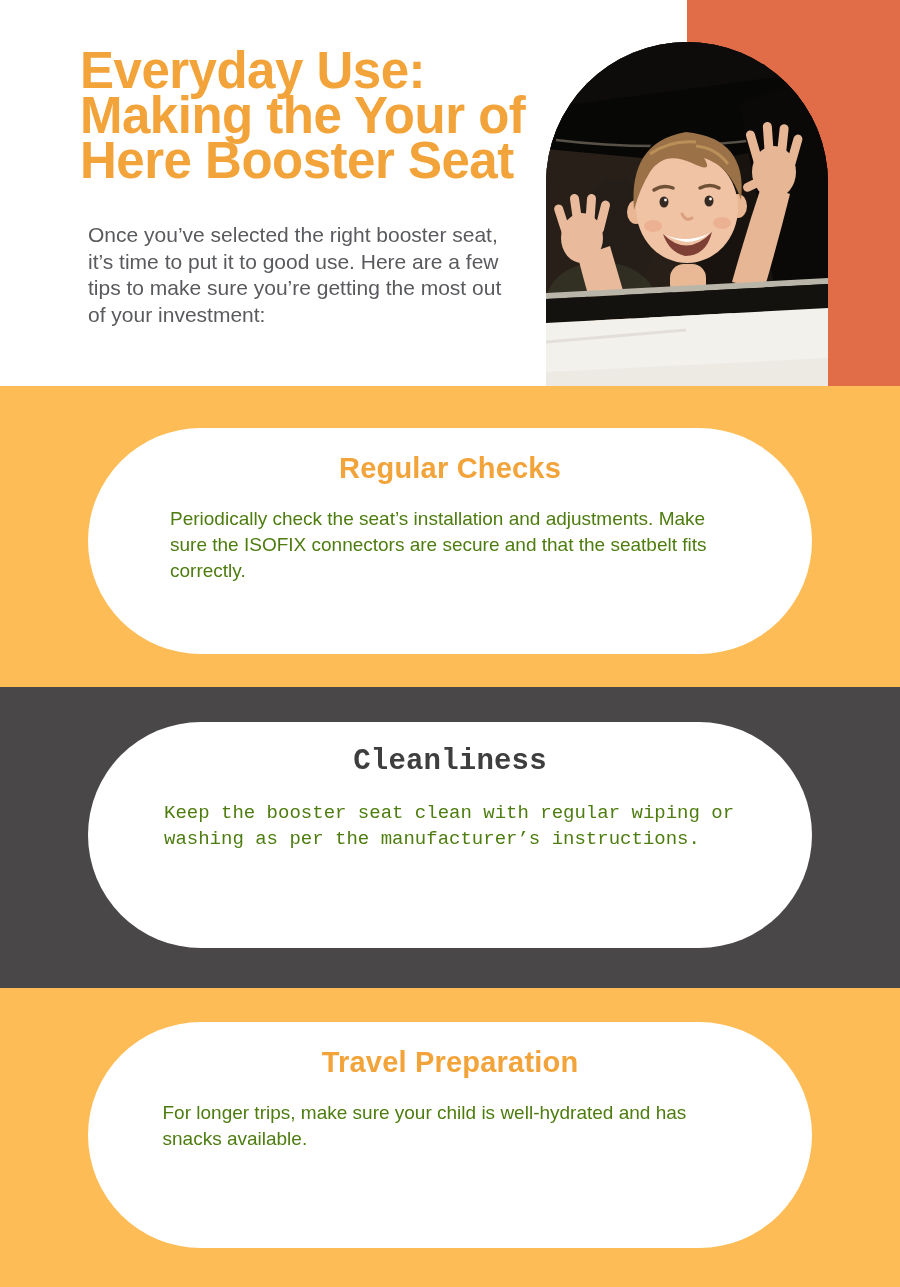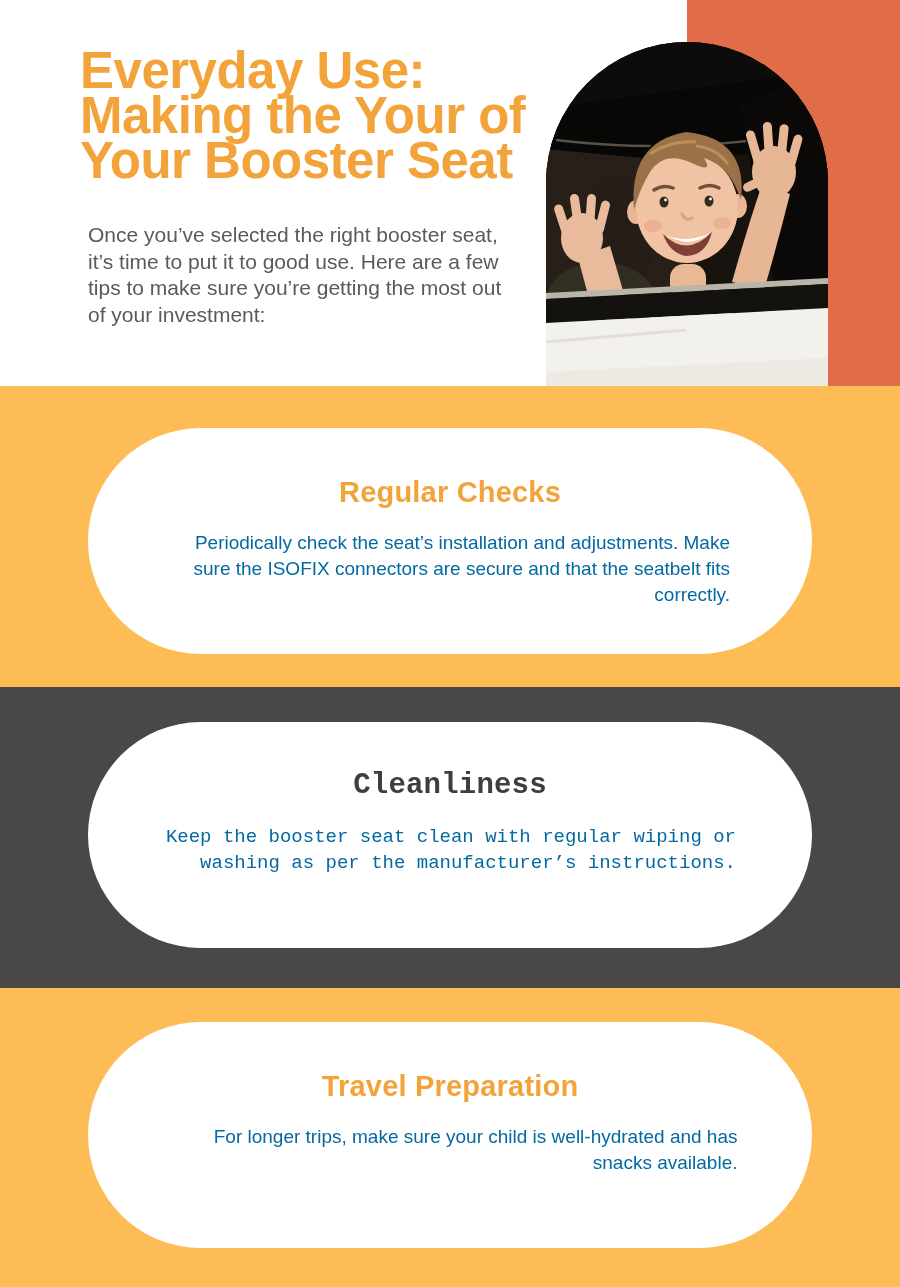--- a/index.html
+++ b/index.html
@@ -34,30 +34,30 @@
   
   .band{position:relative;width:900px;display:flex;justify-content:center;}
   .band-yellow{background:#FDBC55;}
   .band-dark{background:#494747;}
   .band-1{height:301px;padding-top:42px;box-sizing:border-box;}
   .band-2{height:301px;padding-top:35px;box-sizing:border-box;font-family:Liberation Mono, monospace;}
   .band-3{height:299px;padding-top:34px;box-sizing:border-box;}
   .card{
     width:724px;height:226px;background:#ffffff;border-radius:115px;
     display:flex;flex-direction:column;align-items:center;justify-content:flex-start;
-    box-sizing:border-box;padding-top:48px;
+    box-sizing:border-box;padding-top:24px;
   }
   .card-title{
     margin:0;font-size:29px;line-height:32px;font-weight:700;letter-spacing:0.2px;
   }
   .title-orange{color:#F2A339;}
   .title-dark{color:#3F3E3E;}
   .card-body{
-    margin:22px 0 0 0;text-align:right;
-    color:#0369a1;font-size:19px;line-height:26px;font-weight:400;
+    margin:22px 0 0 0;text-align:left;
+    color:#4d7c0f;font-size:19px;line-height:26px;font-weight:400;
   }
   .body-w1{max-width:560px;}
   .body-w2{max-width:572px;}
   .body-w3{max-width:575px;}
 </style>
 </head>
 <body>
 
 <div class="page">
 
@@ -142,21 +142,21 @@
         <path d="M0,257 L282,242 L282,266 L0,281 Z" fill="#14120f"></path>
         <path d="M0,281 L282,266 L282,344 L0,344 Z" fill="#f3f1ec"></path>
         <path d="M0,300 L140,288" stroke="#dedbd3" stroke-width="3" fill="none" opacity="0.8"></path>
         <path d="M0,330 L282,316 L282,344 L0,344 Z" fill="#e9e6df" opacity="0.6"></path>
       </svg>
     </div>
 
     <h1 class="page-title">
       <span>Everyday Use:</span>
       <span>Making the Your of</span>
-      <span>Your Booster Seat</span>
+      <span>Here Booster Seat</span>
     </h1>
 
     <p class="intro">Once you’ve selected the right booster seat, it’s time to put it to good use. Here are a few tips to make sure you’re getting the most out of your investment:</p>
   </header>
 
   <section class="band band-yellow band-1">
     <div class="card">
       <h2 class="card-title title-orange">Regular Checks</h2>
       <p class="card-body body-w1">Periodically check the seat’s installation and adjustments. Make sure the ISOFIX connectors are secure and that the seatbelt fits correctly.</p>
     </div>

